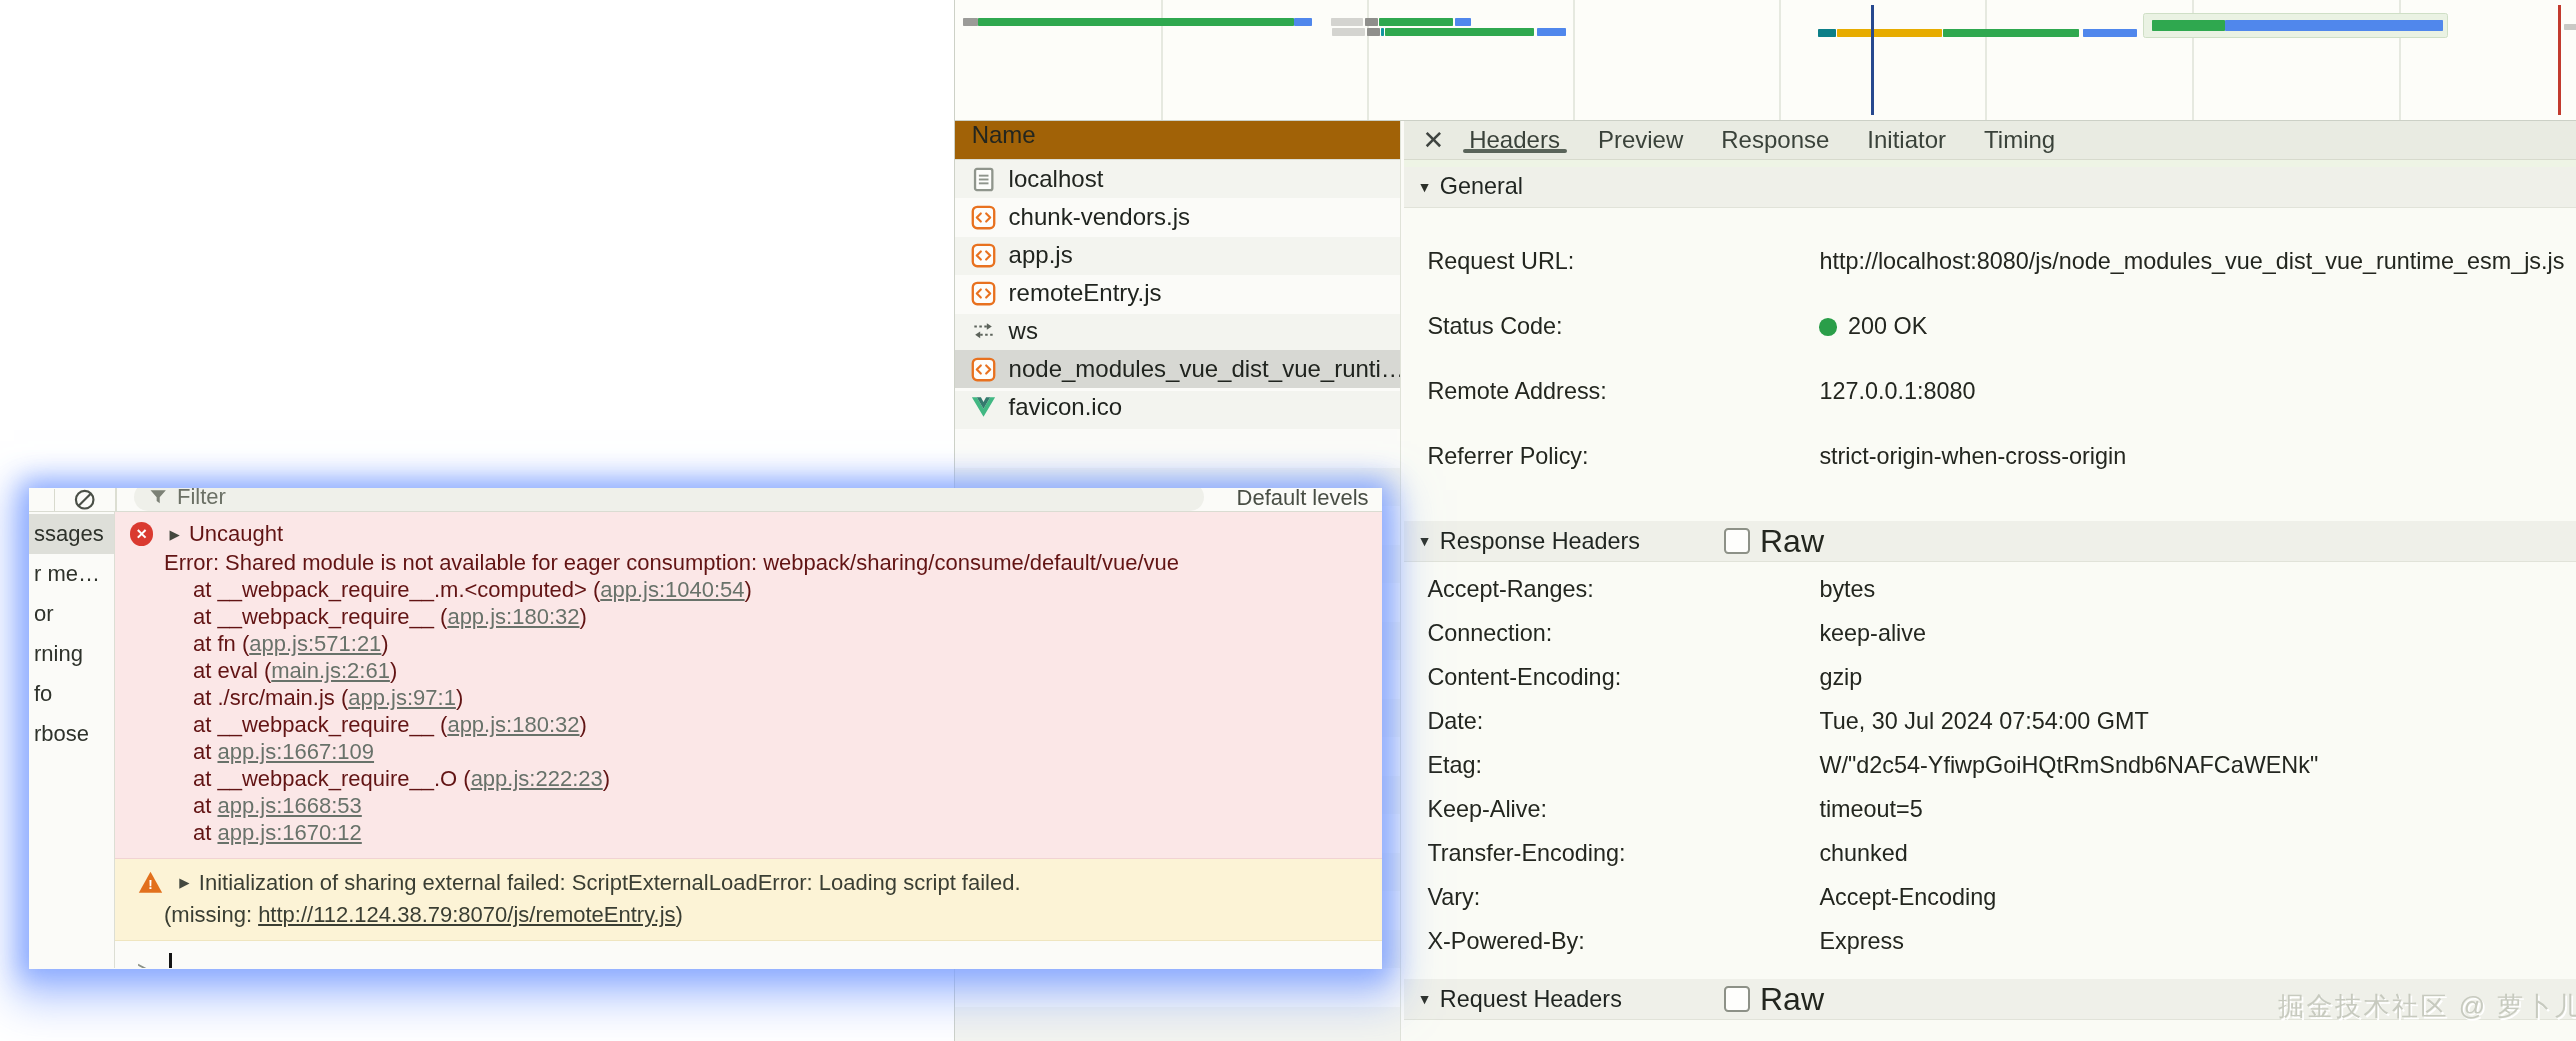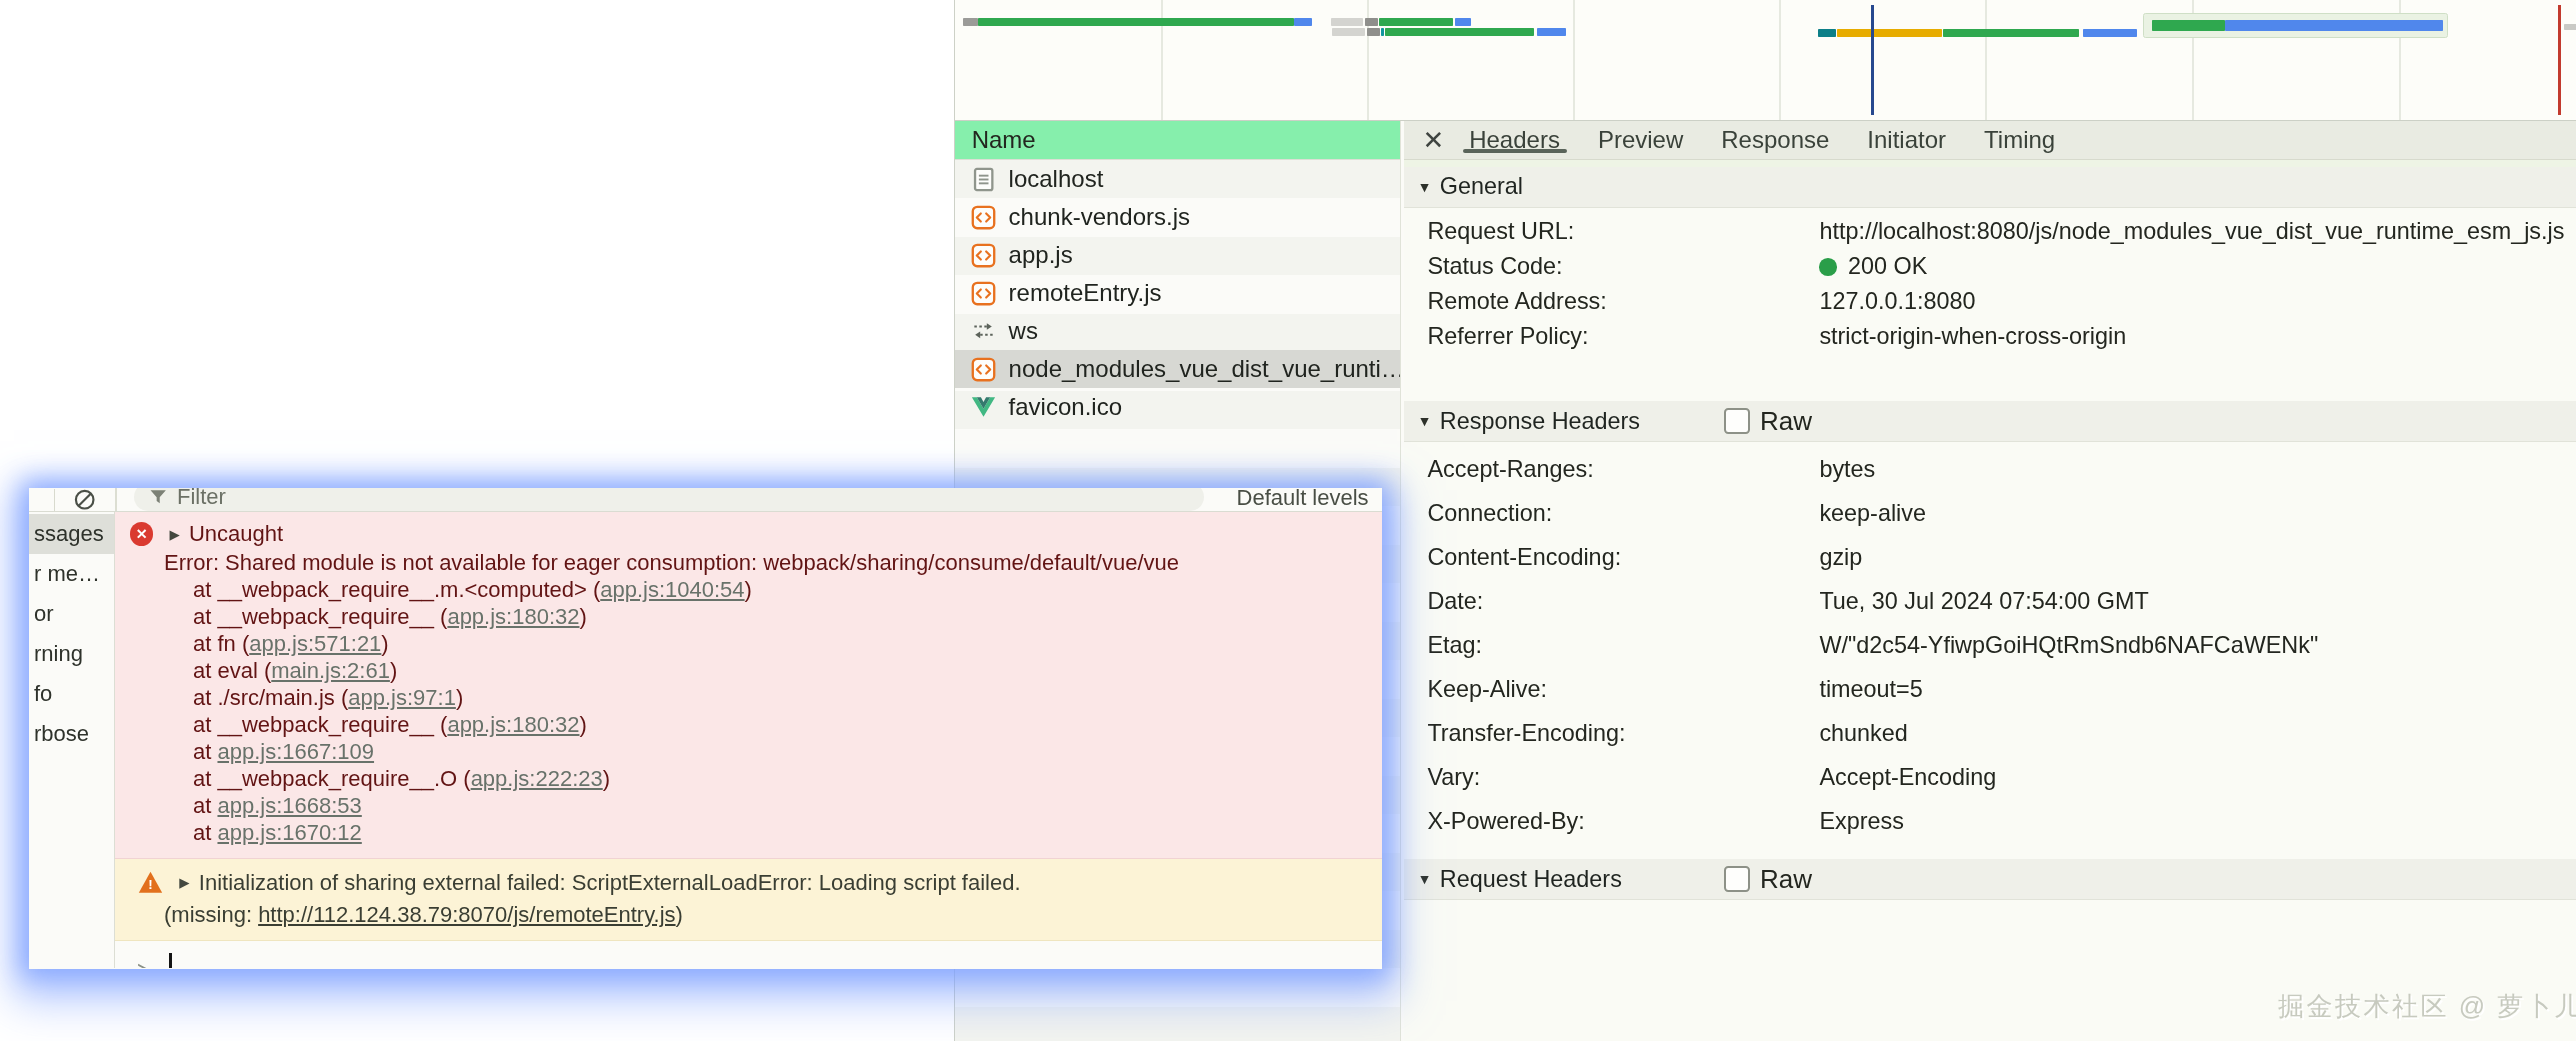--- a/index.html
+++ b/index.html
@@ -14,48 +14,48 @@
   .overview{position:absolute;left:0;top:0;right:0;height:120px;background:#fdfdf9;
             border-bottom:1.7px solid #ccd0c6;overflow:hidden;}
   .ov-grid{position:absolute;top:0;bottom:0;width:1.7px;background:#e6e9e0;}
   .ov-bar{position:absolute;border-radius:0.8px;}
   .ov-halo{position:absolute;background:#eaf2e3;border:1.7px solid #cfdfc6;border-radius:2.5px;}
   .ov-vline{position:absolute;top:5px;height:110px;width:2.5px;}
 
   
   .netcol{position:absolute;left:0;top:121px;width:445px;bottom:0;border-right:1.7px solid #e0e3d8;
           background:#fbfbf8;}
-  .nl-header{height:38px;background:#86efac;border-bottom:1.7px solid #dcdfd5;display:flex;
-             align-items:center;padding-left:16.7px;font-size:24px;color:#23261f;}
+  .nl-header{height:38px;background:#a16207;border-bottom:1.7px solid #dcdfd5;display:flex;
+             align-items:flex-start;padding-left:16.7px;font-size:24px;color:#23261f;}
   .nl-rows{position:absolute;top:39px;left:0;right:0;bottom:0;
            background:repeating-linear-gradient(to bottom,#f3f4ef 0 38px,#fbfbf8 38px 77px);}
   .nl-row{height:38px;display:flex;align-items:center;font-size:24px;white-space:nowrap;overflow:hidden;}
   .nl-row.selected{background:#d7d8d3;}
   .nl-icon{width:25px;height:25px;margin:0 12.6px 0 16px;flex:none;display:flex;align-items:center;justify-content:center;}
 
   
   .details{position:absolute;left:449px;top:121px;right:0;bottom:0;background:#fafbf5;}
   .tabbar{height:38px;background:#e9ebe2;border-bottom:1.7px solid #d7dacd;display:flex;
           align-items:center;font-size:24px;color:#3a423a;}
   .close-x{margin:0 25px 0 18.4px;font-size:26px;color:#3f4440;cursor:default;}
   .tab{margin-right:38px;height:26px;display:flex;align-items:center;position:relative;}
   .tab.active::after{content:"";position:absolute;left:-6.7px;right:-6.7px;bottom:0;height:4.2px;
                      background:#5a645a;border-radius:2.5px;}
   .sliver{height:6.7px;background:#eef4e5;}
   .sec-head{height:40px;background:#eff0e9;border-bottom:0.8px solid #e1e3d9;display:flex;
             align-items:center;font-size:23.4px;padding-left:13.4px;position:relative;color:#1f2420;}
   .sec-caret{font-size:14.2px;margin-right:8.4px;color:#2d312a;}
-  .raw{position:absolute;left:320px;display:flex;align-items:center;font-size:26px;color:#23261f;text-align:right;}
+  .raw{position:absolute;left:320px;display:flex;align-items:center;font-size:32px;color:#23261f;text-align:right;}
   .raw-box{width:22px;height:22px;border:2.5px solid #8d9187;border-radius:4.2px;background:#fefefc;
            margin-right:10px;}
   .kv{display:flex;align-items:center;padding-left:23.4px;font-size:23.4px;color:#23261f;}
   .kv .k{width:392px;flex:none;}
   .kv .v{white-space:nowrap;display:flex;align-items:center;}
   .g-rows{padding-top:6.7px;}
-  .g-rows .kv{height:35px;}
+  .g-rows .kv{height:35px;margin-top:30px;}
   .r-rows{padding-top:5px;}
   .r-rows .kv{height:44px;}
   .gap1{height:47px;}
   .gap2{height:16px;}
   .dot{width:17.6px;height:17.6px;border-radius:50%;background:#2a9e49;margin-right:11px;flex:none;}
 
   
   .console{position:absolute;left:29px;top:488px;width:1353px;height:481px;background:#fbfbf8;
            box-shadow:0 0 25px 8.4px rgba(125,160,255,.85),0 16.7px 40px 15px rgba(125,160,255,.55);}
   .c-toolbar{height:23.4px;overflow:hidden;border-bottom:1.7px solid #dadcd2;background:#fbfbf8;}

